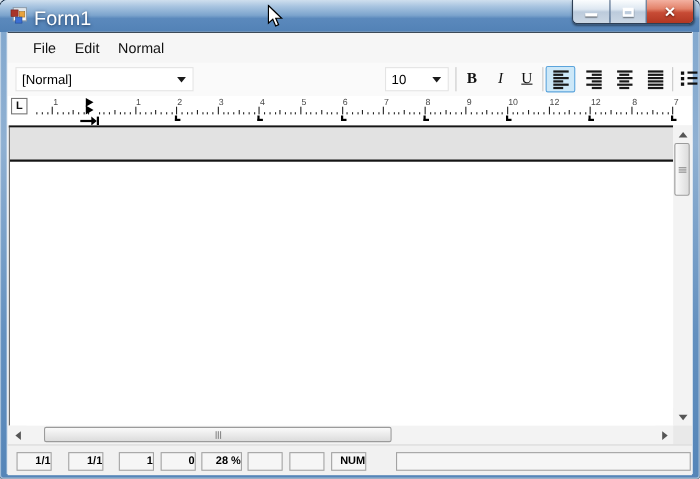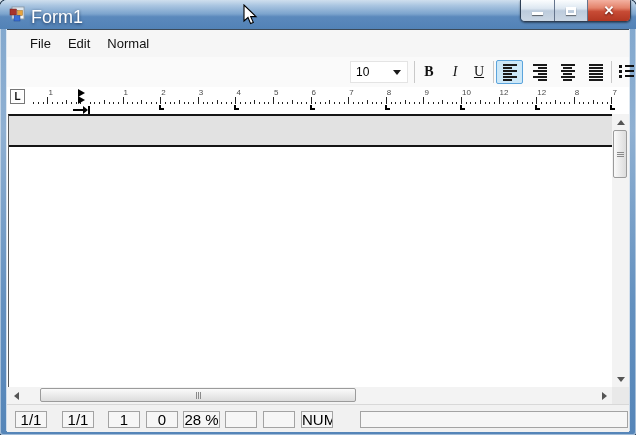--- a/index.html
+++ b/index.html
@@ -97,21 +97,21 @@
     background:linear-gradient(90deg,#fafafa,#dcdcdc);display:flex;flex-direction:column;align-items:center;justify-content:center;gap:1px;}
   .vs-thumb i{display:block;width:7px;height:1px;background:#8a8a8a;}
   .hscroll{position:absolute;left:1px;top:357px;width:604px;height:17px;background:#f3f3f3;}
   .hs-thumb{position:absolute;left:32px;top:1px;width:316px;height:14px;border:1px solid #9b9b9b;border-radius:2px;
     background:linear-gradient(180deg,#fafafa,#dcdcdc);display:flex;align-items:center;justify-content:center;gap:1px;}
   .hs-thumb i{display:block;width:1px;height:7px;background:#8a8a8a;}
   .sb-corner{position:absolute;left:605px;top:357px;width:17px;height:17px;background:#e9e9e9;}
   
   .statusbar{position:absolute;left:0;top:374px;width:622px;height:28px;background:#f1f1f1;border-top:1px solid #d8d8d8;}
   .status-panel{position:absolute;top:6px;height:17px;border:1px solid #a3a3a3;background:#f6f6f6;
-    font-size:15px;color:#000;text-align:center;line-height:15px;overflow:hidden;}
+    font-size:10px;color:#000;text-align:right;line-height:15px;overflow:hidden;font-weight:bold;}
   
   .cursor{position:absolute;left:243px;top:4px;width:16px;height:22px;z-index:50;pointer-events:none;}
 </style>
 </head>
 <body>
 
 <div class="window">
 
   <div class="titlebar">
     <svg class="form-icon" viewBox="0 0 16 16">
@@ -137,20 +137,24 @@
 
   <div class="client">
 
     <div class="menubar">
       <span class="menu-item">File</span>
       <span class="menu-item">Edit</span>
       <span class="menu-item">Normal</span>
     </div>
 
     <div class="toolbar">
+      <div class="combo" style="left:7px;width:162px;">
+        <span>[Normal]</span>
+        <span class="combo-arrow"></span>
+      </div>
       <div class="combo" style="left:343px;width:58px;">
         <span>10</span>
         <span class="combo-arrow"></span>
       </div>
       <div class="tb-sep" style="left:407px;"></div>
       <div class="tb-btn" style="left:411px;width:22px;">
         <span class="fmt-b">B</span>
       </div>
       <div class="tb-btn" style="left:437px;width:22px;">
         <span class="fmt-i">I</span>

